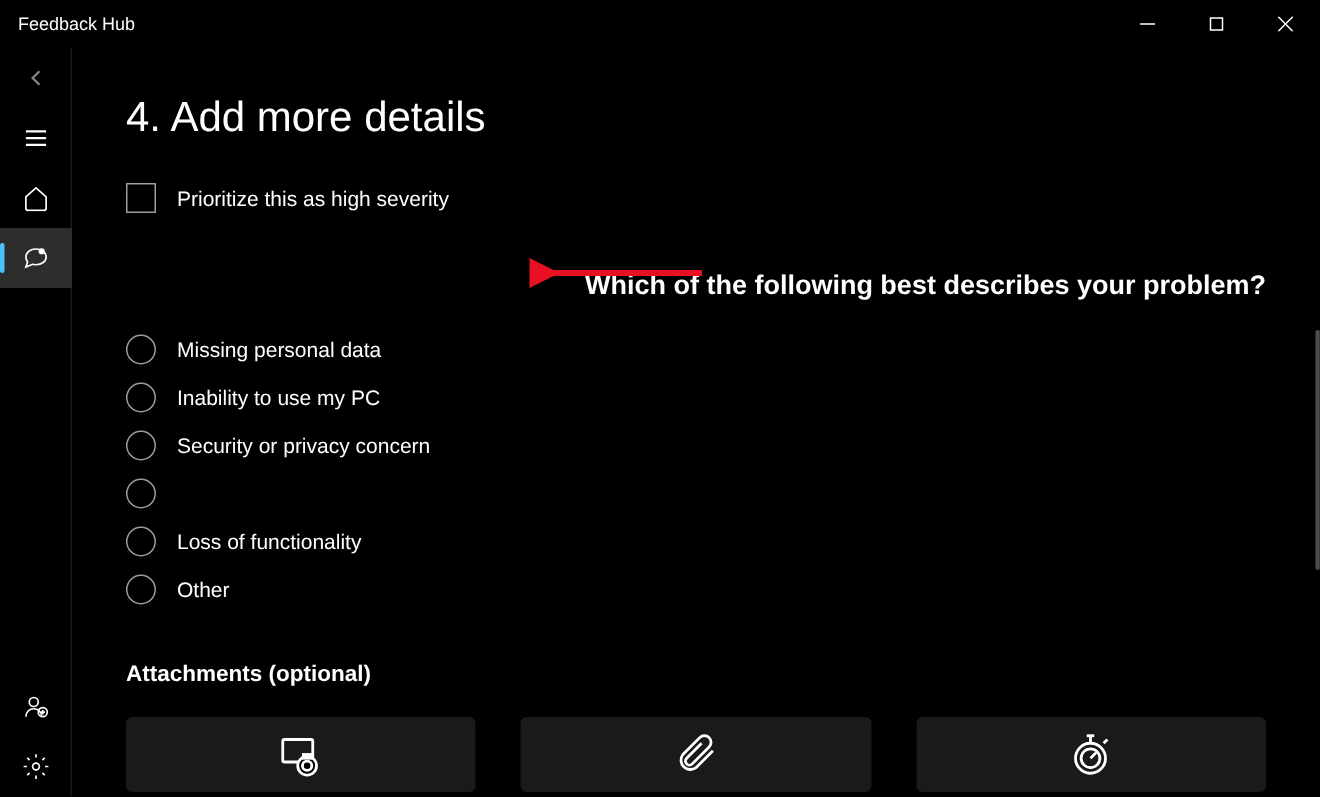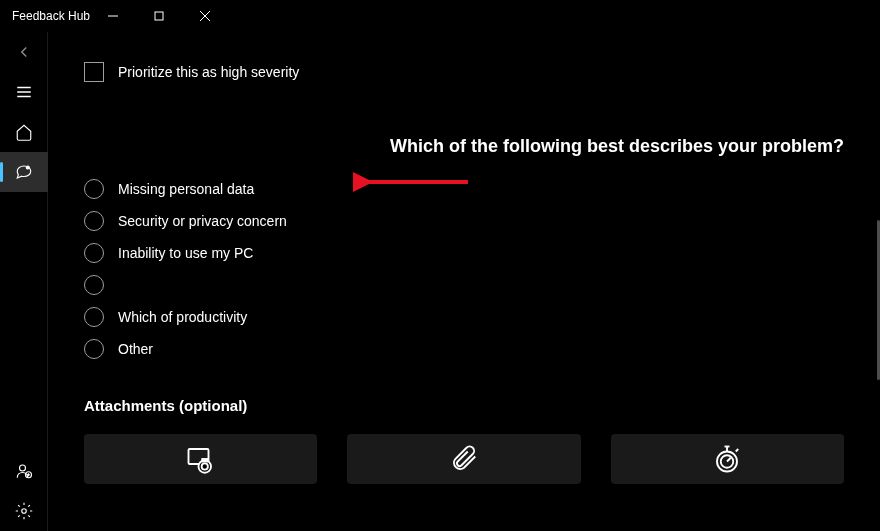--- a/index.html
+++ b/index.html
@@ -13,20 +13,21 @@
       height: 531px;
       background: #000;
       color: #fff;
       overflow: hidden;
       position: relative;
     }
     .titlebar {
       height: 32px;
       display: flex;
       align-items: center;
+      justify-content: space-between;
       padding-left: 12px;
     }
     .titlebar-title {
       font-size: 12px;
       color: #fff;
     }
     .titlebar-controls {
       display: flex;
     }
     .titlebar-btn {
@@ -95,21 +96,21 @@
     }
     .section-title {
       font-size: 28px;
       font-weight: 400;
       margin-bottom: 28px;
     }
     .checkbox-row {
       display: flex;
       align-items: center;
       gap: 14px;
-      margin-bottom: 54px;
+      margin-bottom: 38px;
       position: relative;
     }
     .checkbox {
       width: 20px;
       height: 20px;
       border: 1px solid #9e9e9e;
       background: transparent;
     }
     .checkbox-label {
       font-size: 14px;
@@ -244,47 +245,48 @@
       <div class="sidebar-item">
         <svg viewBox="0 0 24 24" fill="none" stroke="#fff" stroke-width="1.5">
             <circle cx="12" cy="12" r="3"></circle>
             <path d="M12 1v3m0 16v3M4.2 4.2l2.1 2.1m11.4 11.4l2.1 2.1M1 12h3m16 0h3M4.2 19.8l2.1-2.1m11.4-11.4l2.1-2.1"></path>
           </svg>
       </div>
     </div>
   </div>
 
   <div class="content">
+    <h1 class="section-title">4. Add more details</h1>
 
     <div class="checkbox-row">
       <div class="checkbox"></div>
       <span class="checkbox-label">Prioritize this as high severity</span>
     </div>
 
     <h2 class="question-title">Which of the following best describes your problem?</h2>
 
     <div class="radio-list">
       <div class="radio-item">
         <div class="radio"></div>
         <span class="radio-label">Missing personal data</span>
       </div>
       <div class="radio-item">
         <div class="radio"></div>
+        <span class="radio-label">Inability to use my PC</span>
+      </div>
+      <div class="radio-item">
+        <div class="radio"></div>
         <span class="radio-label">Security or privacy concern</span>
       </div>
       <div class="radio-item">
         <div class="radio"></div>
-        <span class="radio-label">Inability to use my PC</span>
-      </div>
-      <div class="radio-item">
-        <div class="radio"></div>
-      </div>
-      <div class="radio-item">
-        <div class="radio"></div>
-        <span class="radio-label">Which of productivity</span>
+      </div>
+      <div class="radio-item">
+        <div class="radio"></div>
+        <span class="radio-label">Loss of functionality</span>
       </div>
       <div class="radio-item">
         <div class="radio"></div>
         <span class="radio-label">Other</span>
       </div>
     </div>
 
     <h2 class="attachments-title">Attachments (optional)</h2>
 
     <div class="attachments-row">

